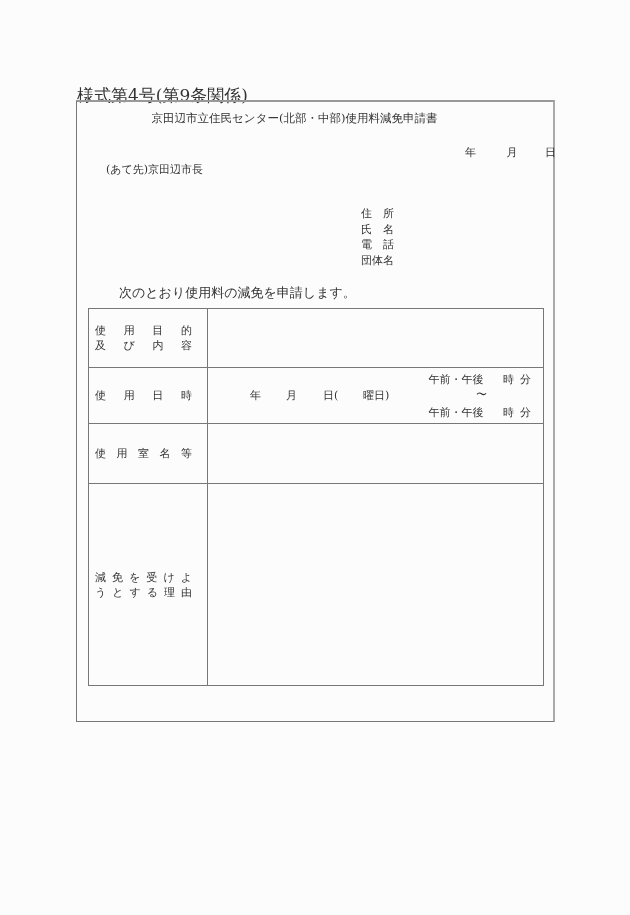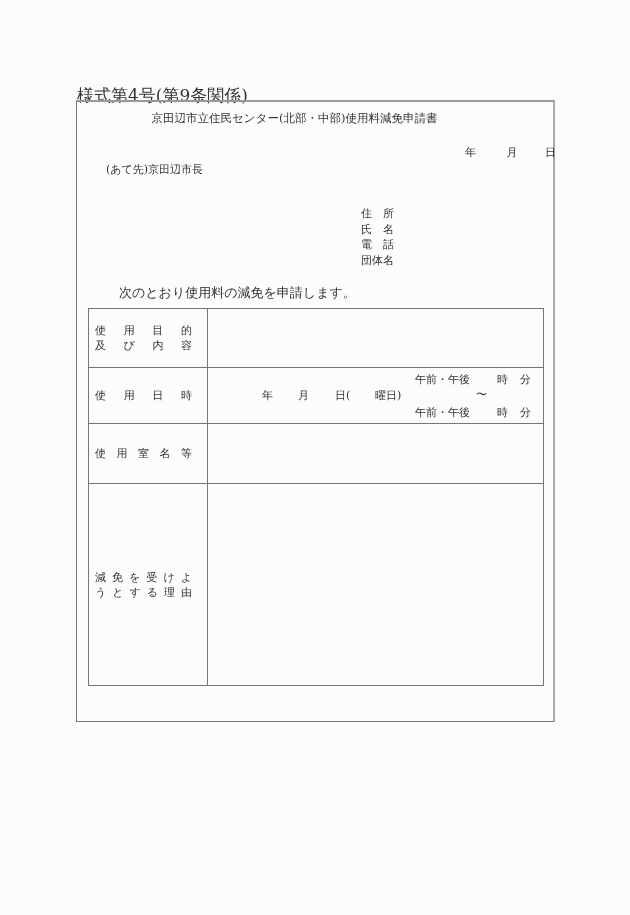--- a/index.html
+++ b/index.html
@@ -62,27 +62,27 @@
       padding-left: 6px !important;
     }
     .lbl-line {
       display: flex;
       justify-content: space-between;
       width: 97px;
       line-height: 15px;
     }
     .datetime-cell { position: relative; }
     .dt-date {
-      position: absolute; left: 54px; top: 20px;
+      position: absolute; left: 42px; top: 20px;
     }
     .dt-date span { display: inline-block; }
     .dt-time1 { position: absolute; left: 207px; top: 4px; }
     .dt-tilde { position: absolute; left: 268px; top: 19px; }
     .dt-time2 { position: absolute; left: 207px; top: 37px; }
-    .dt-time1 span, .dt-time2 span { display: inline-block; }
+    .dt-time1 span, .dt-time2 span { display: inline-block; text-align: center; }
   </style>
 </head>
 <body>
 
 <div class="abs form-label">様式第4号(第9条関係)</div>
 
 <div class="outer-box"></div>
 
 <div class="abs title">京田辺市立住民センター(北部・中部)使用料減免申請書</div>
 

